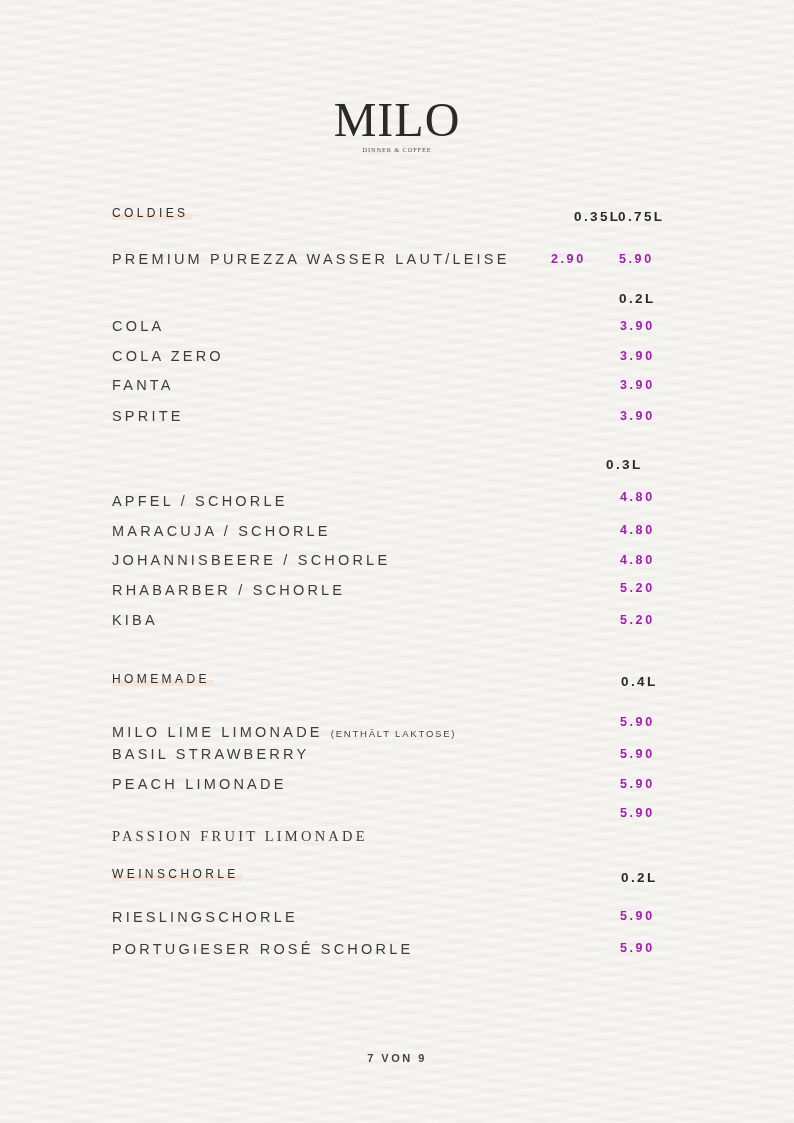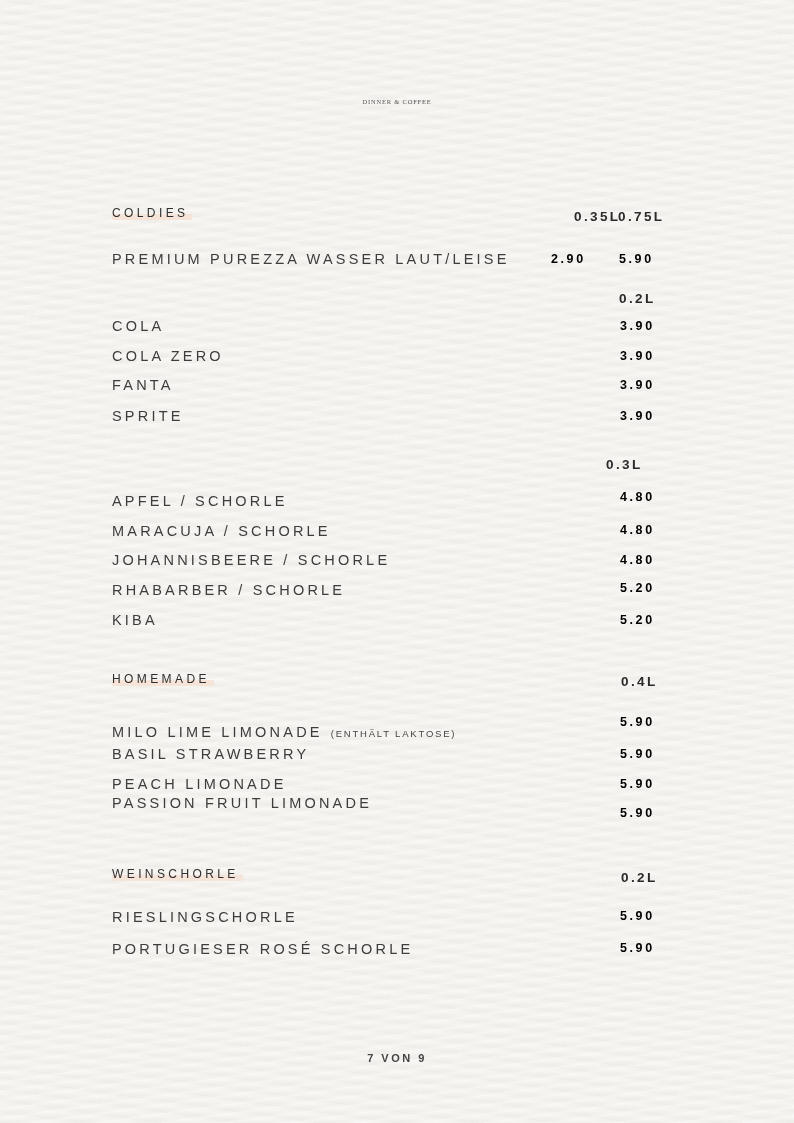--- a/index.html
+++ b/index.html
@@ -29,36 +29,37 @@
     font-size: 14.5px; letter-spacing: 3.2px; color: #3d3d3d; white-space: nowrap;
   }
   .note { font-size: 9.5px; letter-spacing: 1.8px; margin-left: 8px; color: #444; }
   .head {
     position: absolute; left: 112px;
     font-size: 12px; letter-spacing: 3.4px; color: #2e2e2e; white-space: nowrap;
     padding-right: 4px;
     background: linear-gradient(to bottom, rgba(0,0,0,0) 55%, #f6e4d8 55%, #f6e4d8 100%);
   }
   .price {
-    position: absolute; font-size: 12.5px; letter-spacing: 2.6px; color: #000000;
+    position: absolute; font-size: 12.5px; letter-spacing: 2.6px; color: #a21caf;
     font-weight: bold; white-space: nowrap;
   }
   .vol {
     position: absolute; font-size: 13.5px; letter-spacing: 2.4px; color: #2a2a2a;
     font-weight: bold; white-space: nowrap;
   }
   .footer {
     position: absolute; top: 1052px; left: 0; width: 794px; text-align: center;
     font-size: 11px; letter-spacing: 2.5px; font-weight: bold; color: #444;
   }
 </style>
 </head>
 <body>
 
 <div class="logo">
+  <div class="logo-title">MILO</div>
   <div class="logo-sub">DINNER &amp; COFFEE</div>
 </div>
 
 <div class="head" style="top:206px;">COLDIES</div>
 <div class="vol" style="top:209px; left:574px;">0.35L</div>
 <div class="vol" style="top:209px; left:618px;">0.75L</div>
 
 <div class="item" style="top:251px;">PREMIUM PUREZZA WASSER LAUT/LEISE</div>
 <div class="price" style="top:252px; left:551px;">2.90</div>
 <div class="price" style="top:252px; left:619px;">5.90</div>
@@ -91,21 +92,21 @@
 <div class="vol" style="top:674px; left:621px;">0.4L</div>
 
 <div class="item" style="top:724px;">
   <span>MILO LIME LIMONADE</span><span class="note">(ENTHÄLT LAKTOSE)</span>
 </div>
 <div class="price" style="top:715px; left:620px;">5.90</div>
 <div class="item" style="top:746px;">BASIL STRAWBERRY</div>
 <div class="price" style="top:747px; left:620px;">5.90</div>
 <div class="item" style="top:776px;">PEACH LIMONADE</div>
 <div class="price" style="top:777px; left:620px;">5.90</div>
-<div class="item" style="top:795px;">PASSION FRUIT LIMONADE</div>
+<div class="item" style="top:828px;font-family:Liberation Serif, serif;">PASSION FRUIT LIMONADE</div>
 <div class="price" style="top:806px; left:620px;">5.90</div>
 
 <div class="head" style="top:867px;">WEINSCHORLE</div>
 <div class="vol" style="top:870px; left:621px;">0.2L</div>
 
 <div class="item" style="top:909px;">RIESLINGSCHORLE</div>
 <div class="price" style="top:909px; left:620px;">5.90</div>
 <div class="item" style="top:941px;">PORTUGIESER ROSÉ SCHORLE</div>
 <div class="price" style="top:941px; left:620px;">5.90</div>
 

